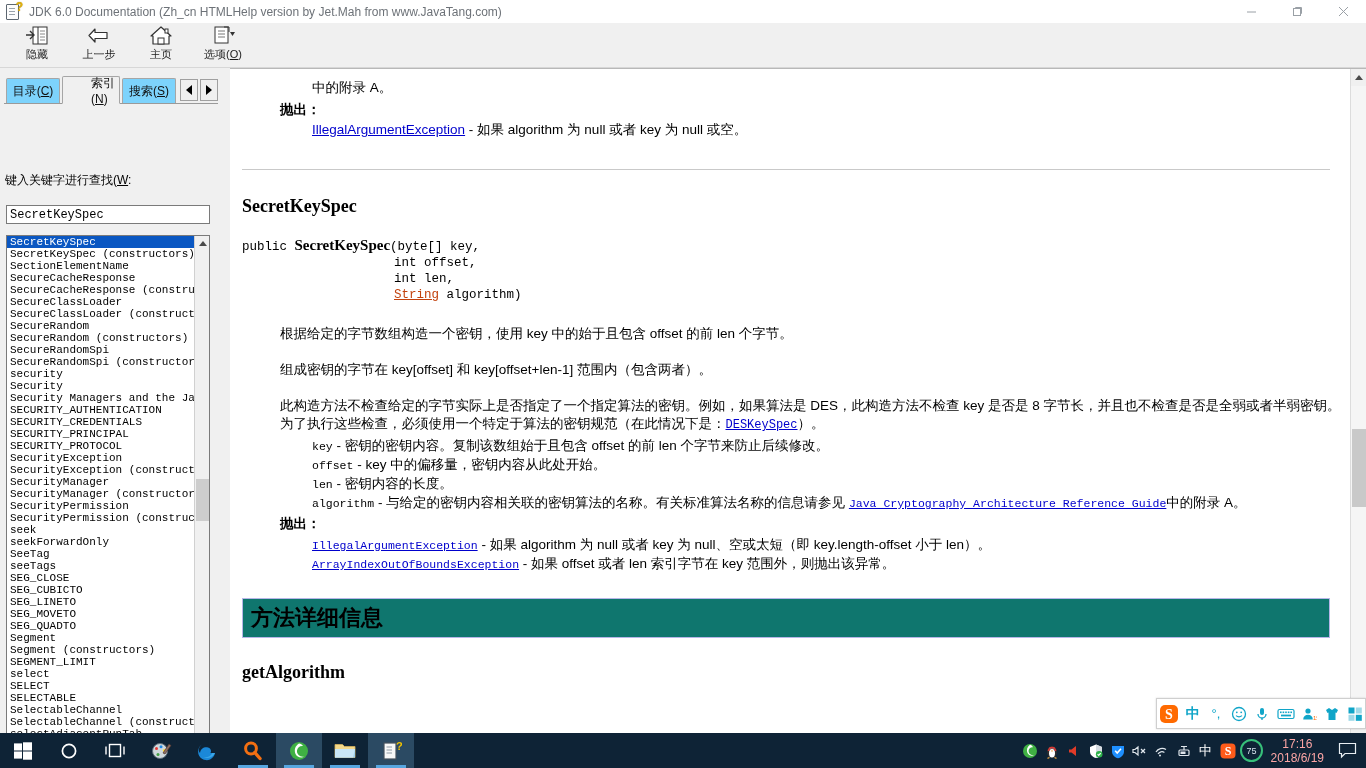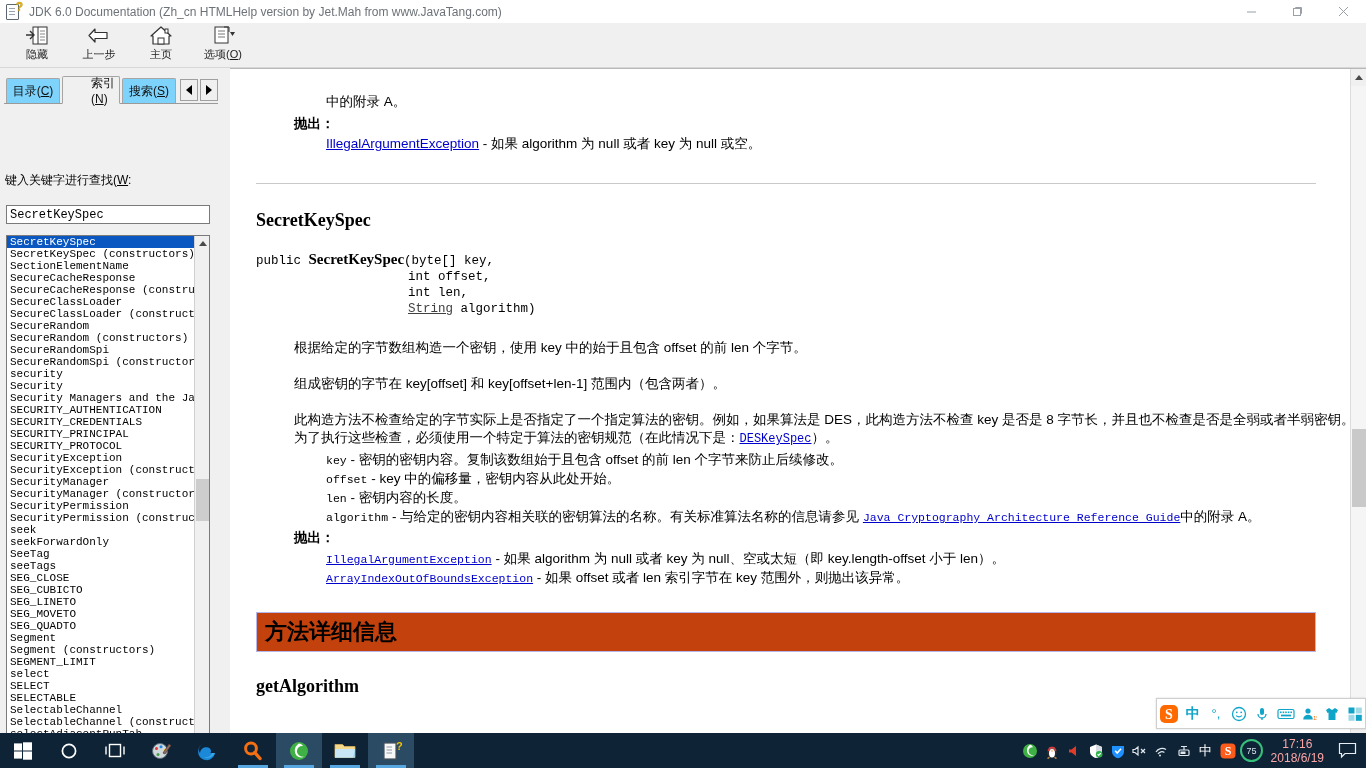--- a/index.html
+++ b/index.html
@@ -148,37 +148,37 @@
   }
 
   
   #content-frame{
     position:absolute;left:230px;top:68px;width:1136px;height:665px;
     background:#ffffff;border-top:1px solid #b8b8b8;box-sizing:border-box;
     overflow:hidden;
   }
   #doc{
     position:absolute;left:0;top:0;width:1120px;height:665px;
-    padding:18px;box-sizing:border-box;
+    padding:4px;box-sizing:border-box;
     font-family:"Liberation Serif","DejaVu Serif",serif;
     font-size:14px;color:#000;
   }
   .cn{font-family:"Liberation Sans",sans-serif;font-size:13.5px;}
   a.lnk{color:#0000cc;text-decoration:underline;}
-  a.vlnk{color:#404040;text-decoration:underline;}
+  a.vlnk{color:#c2410c;text-decoration:underline;}
   .indent2{margin-left:78px;}
   hr.rule{
     border:none;border-top:1px solid #c9c9c9;margin:0;height:1px;
   }
   h3.member{
     font-family:"Liberation Serif","DejaVu Serif",serif;
     font-size:18px;font-weight:bold;margin:0;padding:0;letter-spacing:0px;
   }
   h2.sect{
-    background:#c2410c;border:1px solid #b6b6e8;
+    background:#0f766e;border:1px solid #b6b6e8;
     font-family:"Liberation Serif","DejaVu Serif",serif;
     font-size:22px;font-weight:bold;margin:0;padding:4px 8px;
   }
   .sig{
     font-family:"Liberation Mono","DejaVu Sans Mono",monospace;font-size:12.5px;
     line-height:16px;white-space:pre;
   }
   .sig b{font-family:"Liberation Serif","DejaVu Serif",serif;font-size:15px;font-weight:bold;}
   .para{
     font-family:"Liberation Sans",sans-serif;font-size:13.5px;line-height:18px;

